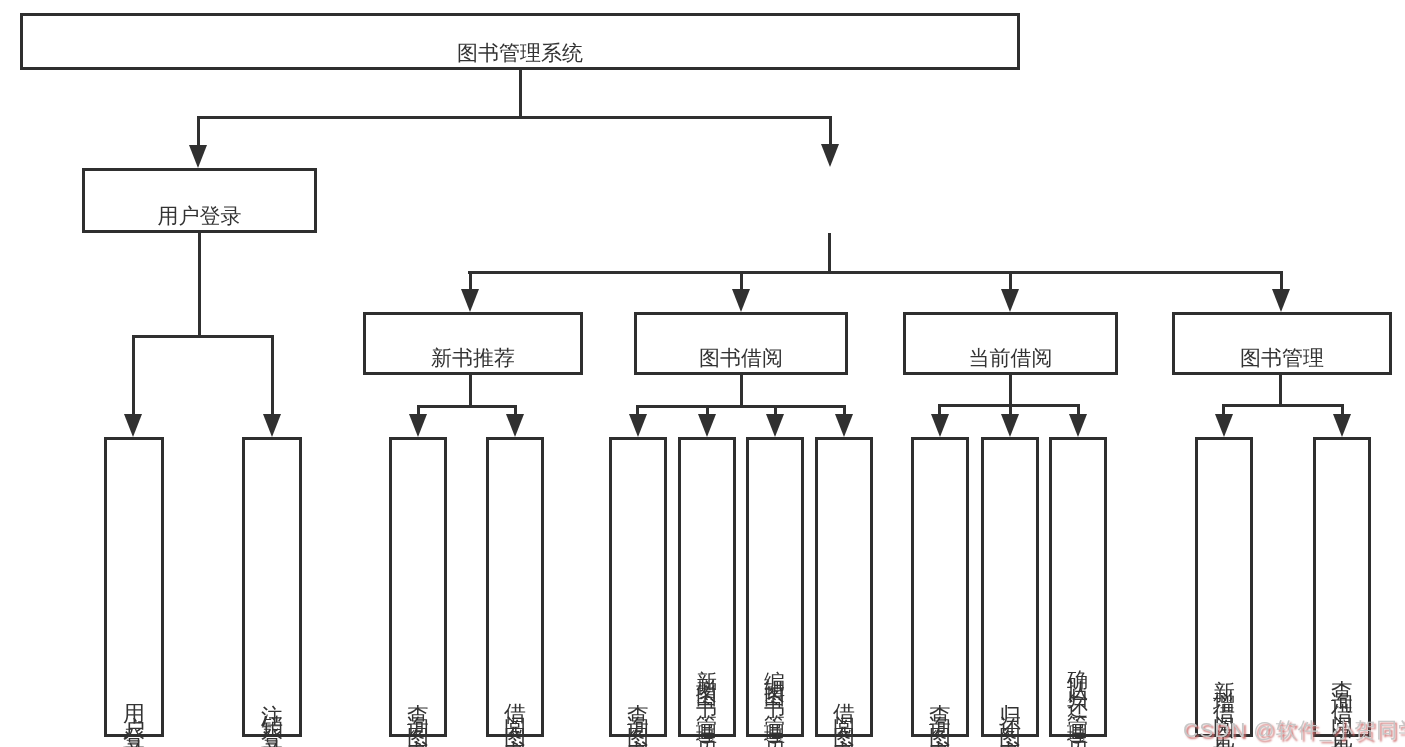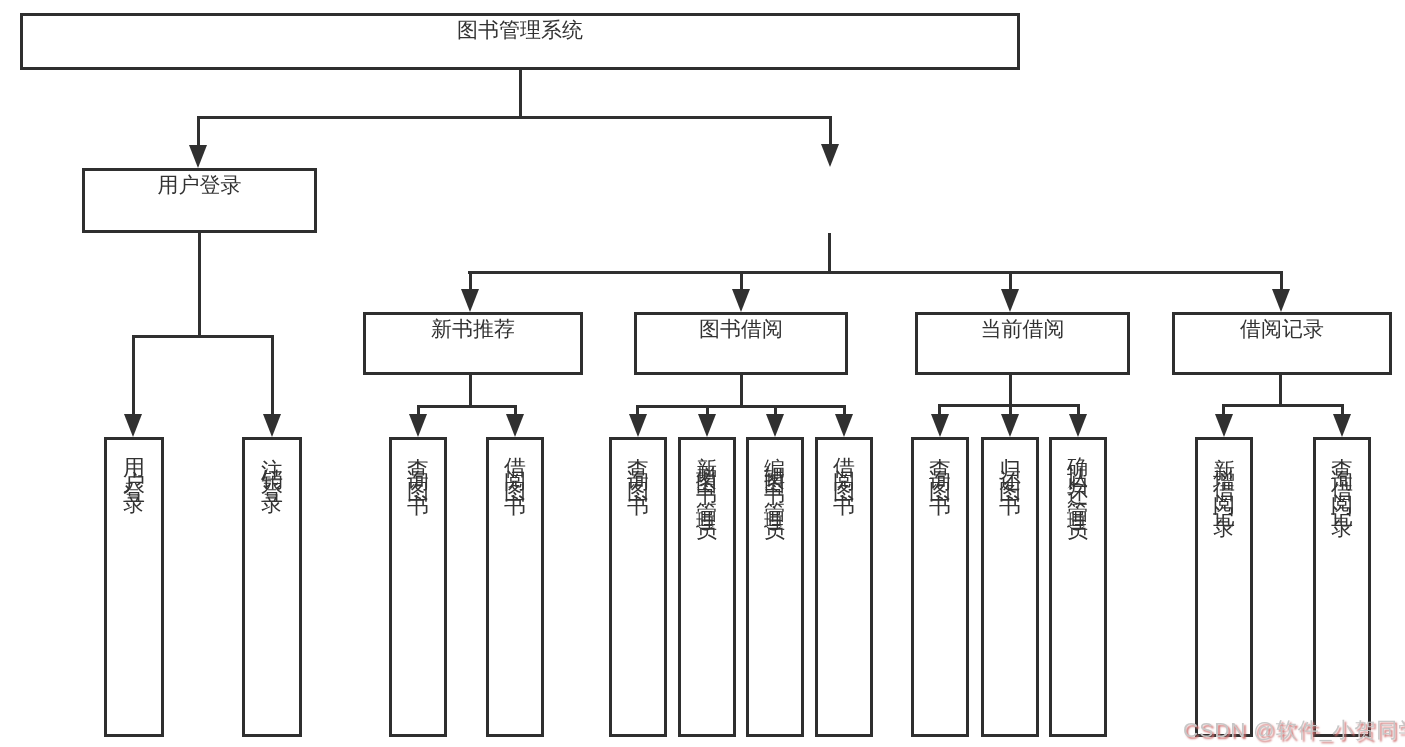--- a/index.html
+++ b/index.html
@@ -18,21 +18,21 @@
     background:var(--canvas-bg);
     font-family:"Liberation Sans","DejaVu Sans",sans-serif;
     overflow:hidden;
   }
   .box{
     position:absolute;
     box-sizing:border-box;
     border:3px solid var(--box-border);
     background:var(--box-bg);
     color:var(--text);
-    display:flex;align-items:flex-start;justify-content:center;
+    display:flex;align-items:flex-end;justify-content:center;
     font-size:21px;
     text-align:center;
   }
   .leaf .vtext{
     writing-mode:vertical-rl;
     letter-spacing:12px;
     font-size:22px;
     line-height:1;
     white-space:nowrap;
   }
@@ -92,25 +92,25 @@
   <div class="arrow" style="left:1001px;top:289px;"></div>
   <div class="vline" style="left:1280px;top:271px;height:20px;"></div>
   <div class="arrow" style="left:1272px;top:289px;"></div>
 
   <div class="box" style="left:634px;top:312px;width:214px;height:63px;">
     <span>图书借阅</span>
   </div>
   <div class="box" style="left:363px;top:312px;width:220px;height:63px;">
     <span>新书推荐</span>
   </div>
-  <div class="box" style="left:903px;top:312px;width:215px;height:63px;margin-left:12px;">
+  <div class="box" style="left:903px;top:312px;width:215px;height:63px;">
     <span>当前借阅</span>
   </div>
   <div class="box" style="left:1172px;top:312px;width:220px;height:63px;">
-    <span>借阅记录</span>
+    <span>图书管理</span>
   </div>
 
   <div class="vline" style="left:469px;top:375px;height:33px;"></div>
   <div class="hline" style="left:417px;top:405px;width:100px;"></div>
   <div class="vline" style="left:417px;top:405px;height:11px;"></div>
   <div class="arrow" style="left:409px;top:414px;"></div>
   <div class="vline" style="left:514px;top:405px;height:11px;"></div>
   <div class="arrow" style="left:506px;top:414px;"></div>
 
   <div class="vline" style="left:740px;top:375px;height:33px;"></div>

